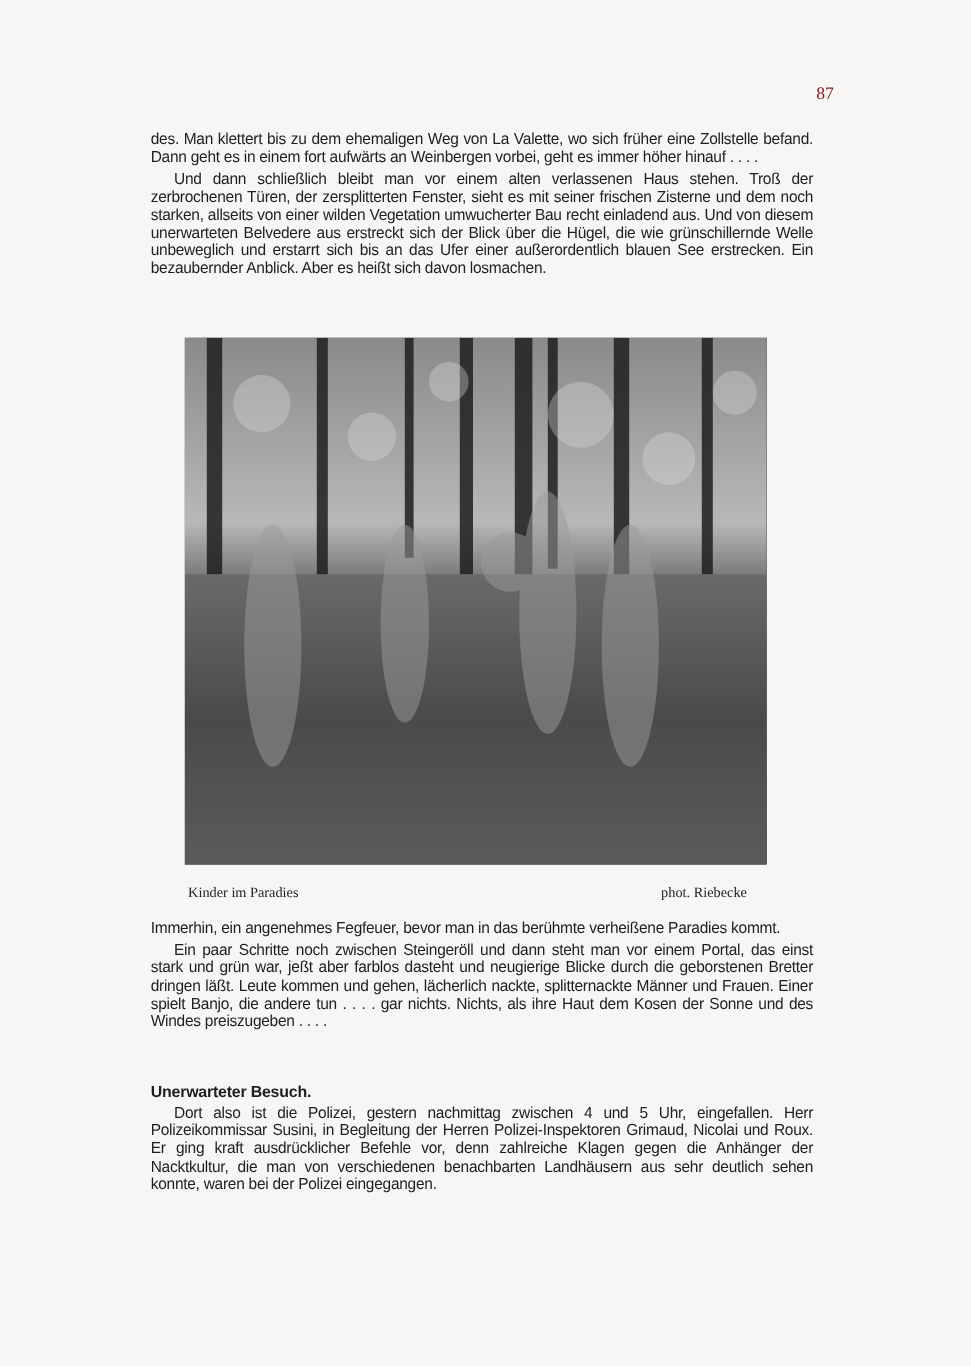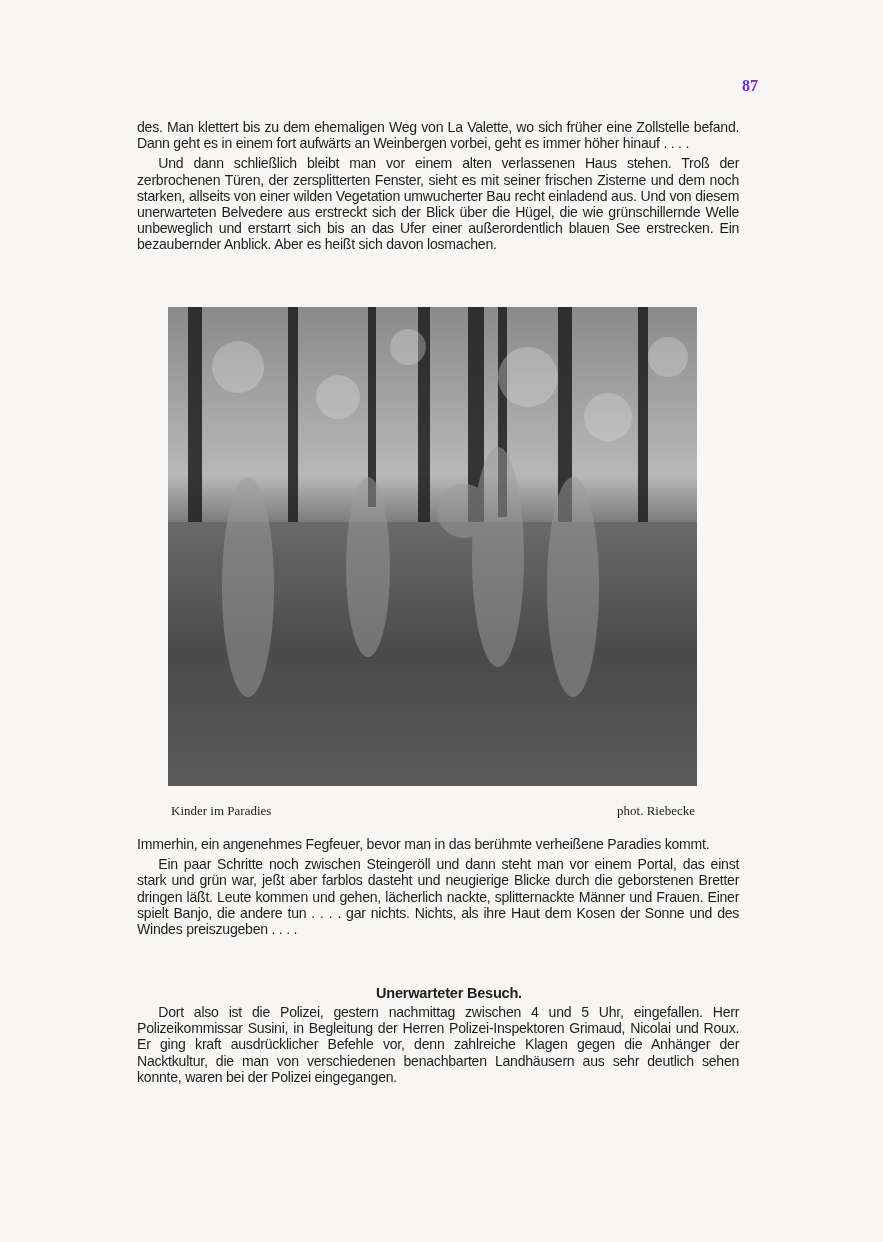--- a/index.html
+++ b/index.html
@@ -4,52 +4,52 @@
 <style>
   html, body { margin: 0; padding: 0; }
   body {
     width: 883px; height: 1242px; position: relative; overflow: hidden;
     background: #f7f6f4;
     font-family: "Liberation Sans Narrow", "Liberation Sans", sans-serif;
     color: #1e1e1e;
   }
   .page-number {
     position: absolute; left: 742px; top: 77px;
-    font-family: "Liberation Serif", serif; font-size: 16px; color: #6d28d9; font-weight: bold;
+    font-family: "Liberation Serif", serif; font-size: 16px; color: #7f1d1d;
   }
   .text-block {
     position: absolute; left: 137px; width: 624px;
     font-family: "Liberation Sans", sans-serif;
     font-size: 14.6px; line-height: 16.2px; letter-spacing: -0.25px;
     text-align: justify;
     transform: scaleX(0.965); transform-origin: left top;
   }
   .text-block p { margin: 0 0 4px 0; }
   .text-block p.indent { text-indent: 22px; }
   #block1 { top: 119px; }
   #block2 { top: 836px; }
   .heading {
     position: absolute; left: 137px; width: 624px; top: 985px;
-    text-align: center; font-family: "Liberation Sans", sans-serif;
+    font-family: "Liberation Sans", sans-serif;
     font-weight: bold; font-size: 14.5px; letter-spacing: -0.2px;
   }
   #block3 { top: 1004px; }
 
   .photo {
     position: absolute; left: 168px; top: 307px; width: 529px; height: 479px;
     overflow: hidden; background: #3a3a3a;
   }
   .photo svg { display: block; width: 100%; height: 100%; }
 
   .caption-left, .caption-right {
     position: absolute; top: 803px;
     font-family: "Liberation Serif", serif; font-size: 13px; color: #222;
   }
   .caption-left { left: 171px; }
-  .caption-right { right: 188px; text-align: center; }
+  .caption-right { right: 204px; text-align: center; }
 </style>
 </head>
 <body>
 
 <div class="page-number">87</div>
 
 <div class="text-block" id="block1">
   <p>des. Man klettert bis zu dem ehemaligen Weg von La Valette, wo sich früher eine Zollstelle befand. Dann geht es in einem fort aufwärts an Weinbergen vorbei, geht es immer höher hinauf . . . .</p>
   <p class="indent">Und dann schließlich bleibt man vor einem alten verlassenen Haus stehen. Troß der zerbrochenen Türen, der zersplitterten Fenster, sieht es mit seiner frischen Zisterne und dem noch starken, allseits von einer wilden Vegetation umwucherter Bau recht einladend aus. Und von diesem unerwarteten Belvedere aus erstreckt sich der Blick über die Hügel, die wie grünschillernde Welle unbeweglich und erstarrt sich bis an das Ufer einer außerordentlich blauen See erstrecken. Ein bezaubernder Anblick. Aber es heißt sich davon losmachen.</p>
 </div>

